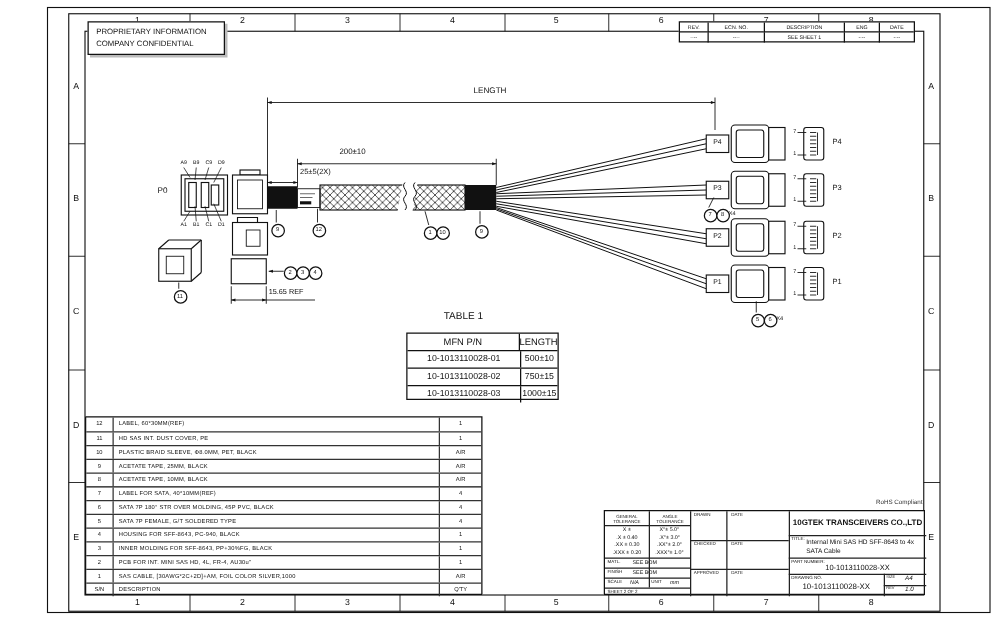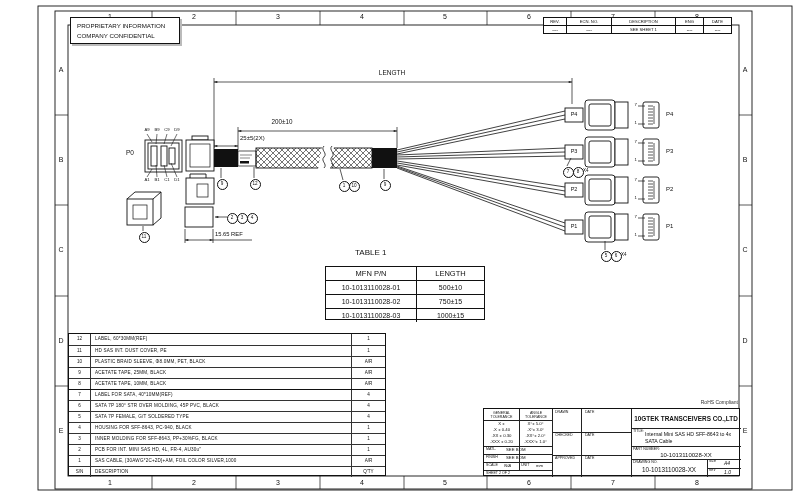--- a/index.html
+++ b/index.html
@@ -11,21 +11,21 @@
   .r{text-align:right;}
   .balloon{position:absolute;width:9px;height:9px;border:0.8px solid #111;border-radius:50%;
            background:#fff;font-size:4.6px;line-height:8.6px;text-align:center;z-index:3;
            font-family:"Liberation Sans",sans-serif;}
   .box{position:absolute;box-sizing:border-box;border:1px solid #111;background:#fff;z-index:2;}
   .ln{position:absolute;background:#222;z-index:2;}
   
   .rev-cell{box-sizing:border-box;border-left:0.8px solid #111;border-bottom:0.8px solid #111;
             font-size:4.2px;text-align:center;line-height:7.5px;height:8px;float:left;overflow:hidden;}
   
-  #table1{position:absolute;left:325px;top:266px;width:160px;height:54px;border:1.6px solid #111;
+  #table1{position:absolute;left:325px;top:266px;width:122px;height:54px;border:1.6px solid #111;
           box-sizing:border-box;z-index:2;background:#fff;}
   .t1row{display:flex;height:13px;border-top:0.8px solid #111;}
   .t1row:first-child{border-top:none;height:13.4px;}
   .t1c1{width:91px;border-right:0.8px solid #111;font-size:7px;text-align:center;line-height:13px;box-sizing:border-box;}
   .t1c2{flex:1;font-size:7px;text-align:center;line-height:13px;}
   .t1h{font-size:7.5px;}
   
   #bom{position:absolute;left:68px;top:333px;width:318px;height:143px;border:0.9px solid #111;
        box-sizing:border-box;z-index:2;background:#fff;}
   .bomrow{display:flex;height:11px;box-sizing:border-box;border-top:0.6px solid #333;}

